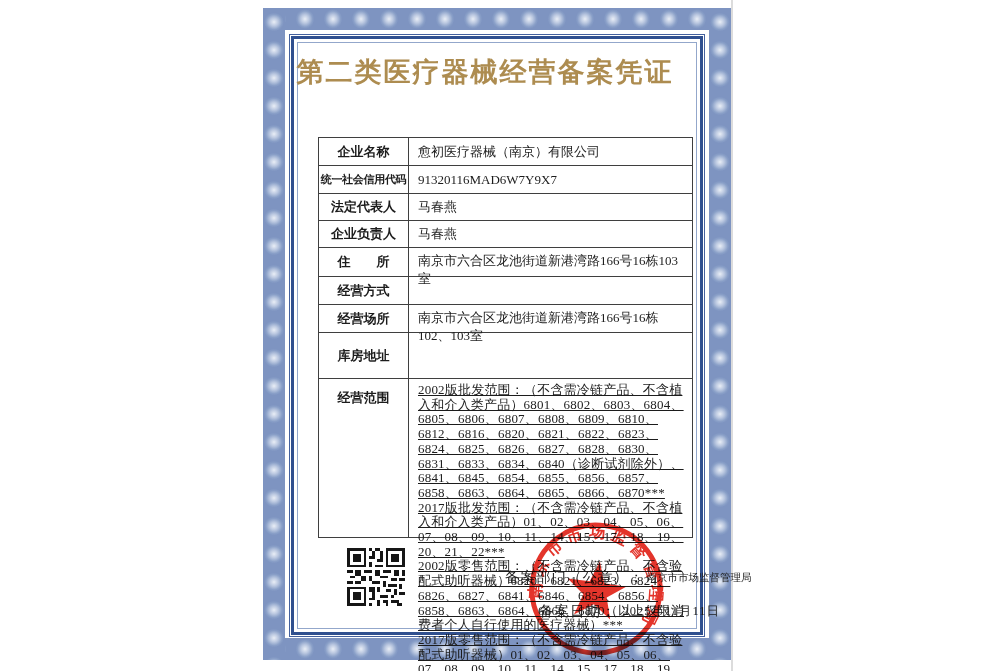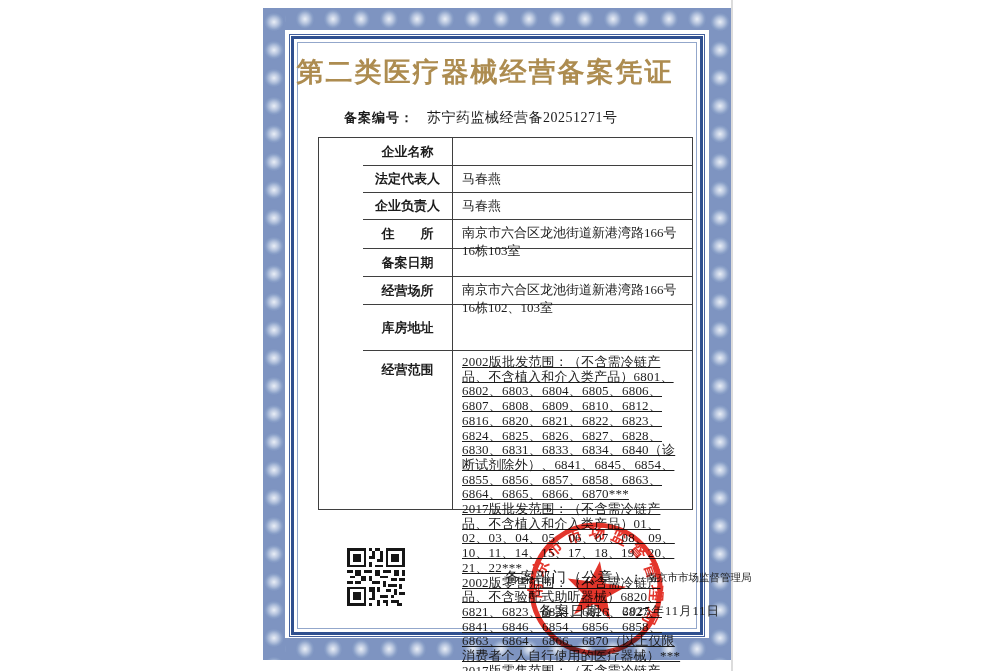--- a/index.html
+++ b/index.html
@@ -32,21 +32,21 @@
   .title{
     position:absolute;left:28px;top:46px;width:388px;text-align:center;
     font-size:27px;font-weight:bold;letter-spacing:2px;color:#ad8c50;
   }
 
   .record-line{position:absolute;left:55px;top:101px;width:375px;display:flex;align-items:baseline;}
   .record-label{font-weight:bold;font-size:13px;margin-left:26px;letter-spacing:1px;}
   .record-value{font-size:14px;margin-left:13px;letter-spacing:.5px;}
 
   
-  .tbl{position:absolute;left:55px;top:129px;width:375px;border:1px solid #3f3f3f;box-sizing:border-box;padding-left:44px;}
+  .tbl{position:absolute;left:55px;top:129px;width:375px;border:1px solid #3f3f3f;box-sizing:border-box;}
   .row{display:flex;border-bottom:1px solid #3f3f3f;box-sizing:border-box;}
   .row:last-child{border-bottom:none;}
   .cell-l{width:90px;flex:0 0 90px;border-right:1px solid #3f3f3f;display:flex;align-items:center;
     justify-content:center;font-weight:bold;font-size:13px;box-sizing:border-box;text-align:center;}
   .cell-l.small{font-size:11px;letter-spacing:-.3px;}
   .cell-r{flex:1;display:flex;align-items:center;padding:2px 6px 2px 9px;font-size:13px;box-sizing:border-box;}
   .cell-r.top{align-items:flex-start;padding-top:4px;}
   .r1{height:28px}.r2{height:28px}.r3{height:27px}.r4{height:27px}.r5{height:29px}
   .r6{height:28px}.r7{height:28px}.r8{height:46px}
   .r8 .cell-r{font-size:14px;align-items:flex-end;padding-bottom:8px;padding-left:14px;letter-spacing:.5px;}
@@ -74,43 +74,44 @@
 <div class="cert">
 
   <div class="band h top"></div>
   <div class="band h bottom"></div>
   <div class="band v left"></div>
   <div class="band v right"></div>
   <div class="frame"></div>
 
   <div class="title">第二类医疗器械经营备案凭证</div>
 
-  <div class="record-line">
-    <span class="record-label">备案编号：</span>
-    <span class="record-value">苏宁药监械经营备20251271号</span>
-  </div>
 
   <div class="tbl">
     <div class="row r1">
       <div class="cell-l">企业名称</div>
+      <div class="cell-r">愈初医疗器械（南京）有限公司</div>
+    </div>
+    <div class="row r2">
+      <div class="cell-l small">统一社会信用代码</div>
+      <div class="cell-r">91320116MAD6W7Y9X7</div>
     </div>
     <div class="row r3">
       <div class="cell-l">法定代表人</div>
       <div class="cell-r">马春燕</div>
     </div>
     <div class="row r4">
       <div class="cell-l">企业负责人</div>
       <div class="cell-r">马春燕</div>
     </div>
     <div class="row r5">
       <div class="cell-l">住　　所</div>
       <div class="cell-r top">南京市六合区龙池街道新港湾路166号16栋103室</div>
     </div>
     <div class="row r6">
-      <div class="cell-l">备案日期</div>
+      <div class="cell-l">经营方式</div>
     </div>
     <div class="row r7">
       <div class="cell-l">经营场所</div>
       <div class="cell-r top">南京市六合区龙池街道新港湾路166号16栋102、103室</div>
     </div>
     <div class="row r8">
       <div class="cell-l">库房地址</div>
     </div>
     <div class="row r9">
       <div class="cell-l">经营范围</div>

